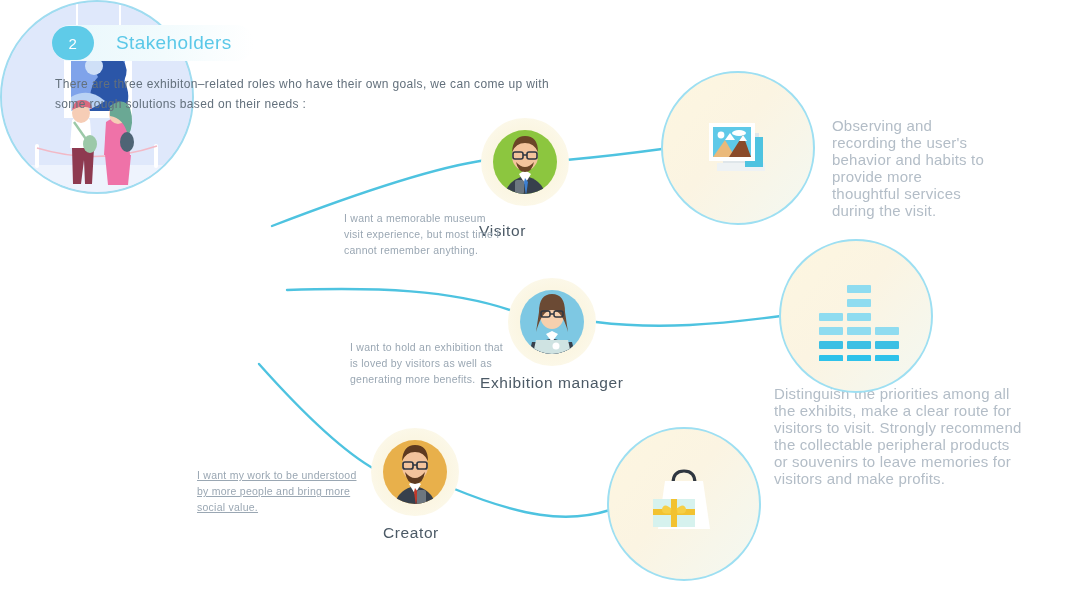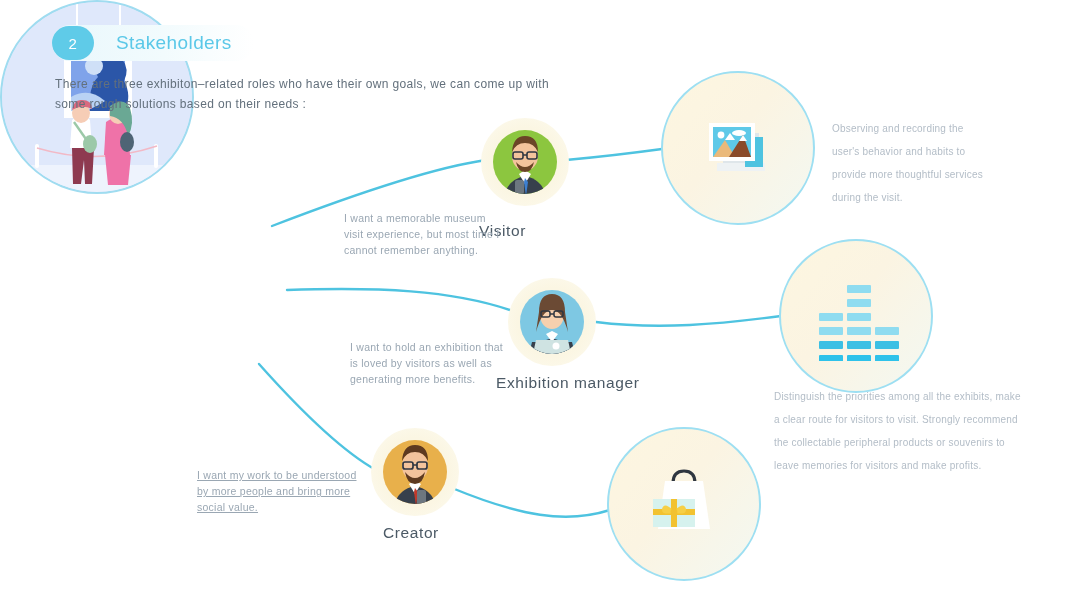--- a/index.html
+++ b/index.html
@@ -39,30 +39,30 @@
   .avatar-wrap{position:absolute;width:88px;height:88px;border-radius:50%;
     background:radial-gradient(circle at 50% 50%,#fbf6e3 55%,#fdfbf1 100%);
     display:flex;align-items:center;justify-content:center;}
   .av1{left:481px;top:118px;}
   .av2{left:508px;top:278px;}
   .av3{left:371px;top:428px;}
 
   
   .role{position:absolute;color:#4c5a66;font-size:15.5px;letter-spacing:.6px;}
   .role-visitor{left:479px;top:222px;}
-  .role-manager{left:496px;top:374px;}
+  .role-manager{left:480px;top:374px;}
   .role-creator{left:383px;top:524px;}
 
   
   .quote{position:absolute;color:#9aa7b3;font-size:10.5px;line-height:16.2px;letter-spacing:.25px;}
   .q1{left:344px;top:210px;width:160px;}
   .q2{left:350px;top:339px;width:158px;}
   .q3{left:197px;top:467px;width:170px;text-decoration:underline;}
 
-  .desc{position:absolute;color:#b3bdc7;font-size:10px;line-height:23px;letter-spacing:.2px;}
+  .desc{position:absolute;color:#b3bdc7;font-size:15px;line-height:17px;letter-spacing:.2px;}
   .d1{left:832px;top:117px;width:160px;}
   .d2{left:774px;top:385px;width:248px;}
   .d3{left:780px;top:506px;width:252px;}
 </style>
 </head>
 <body>
 
 <div class="page">
 
   <div class="section-head">

